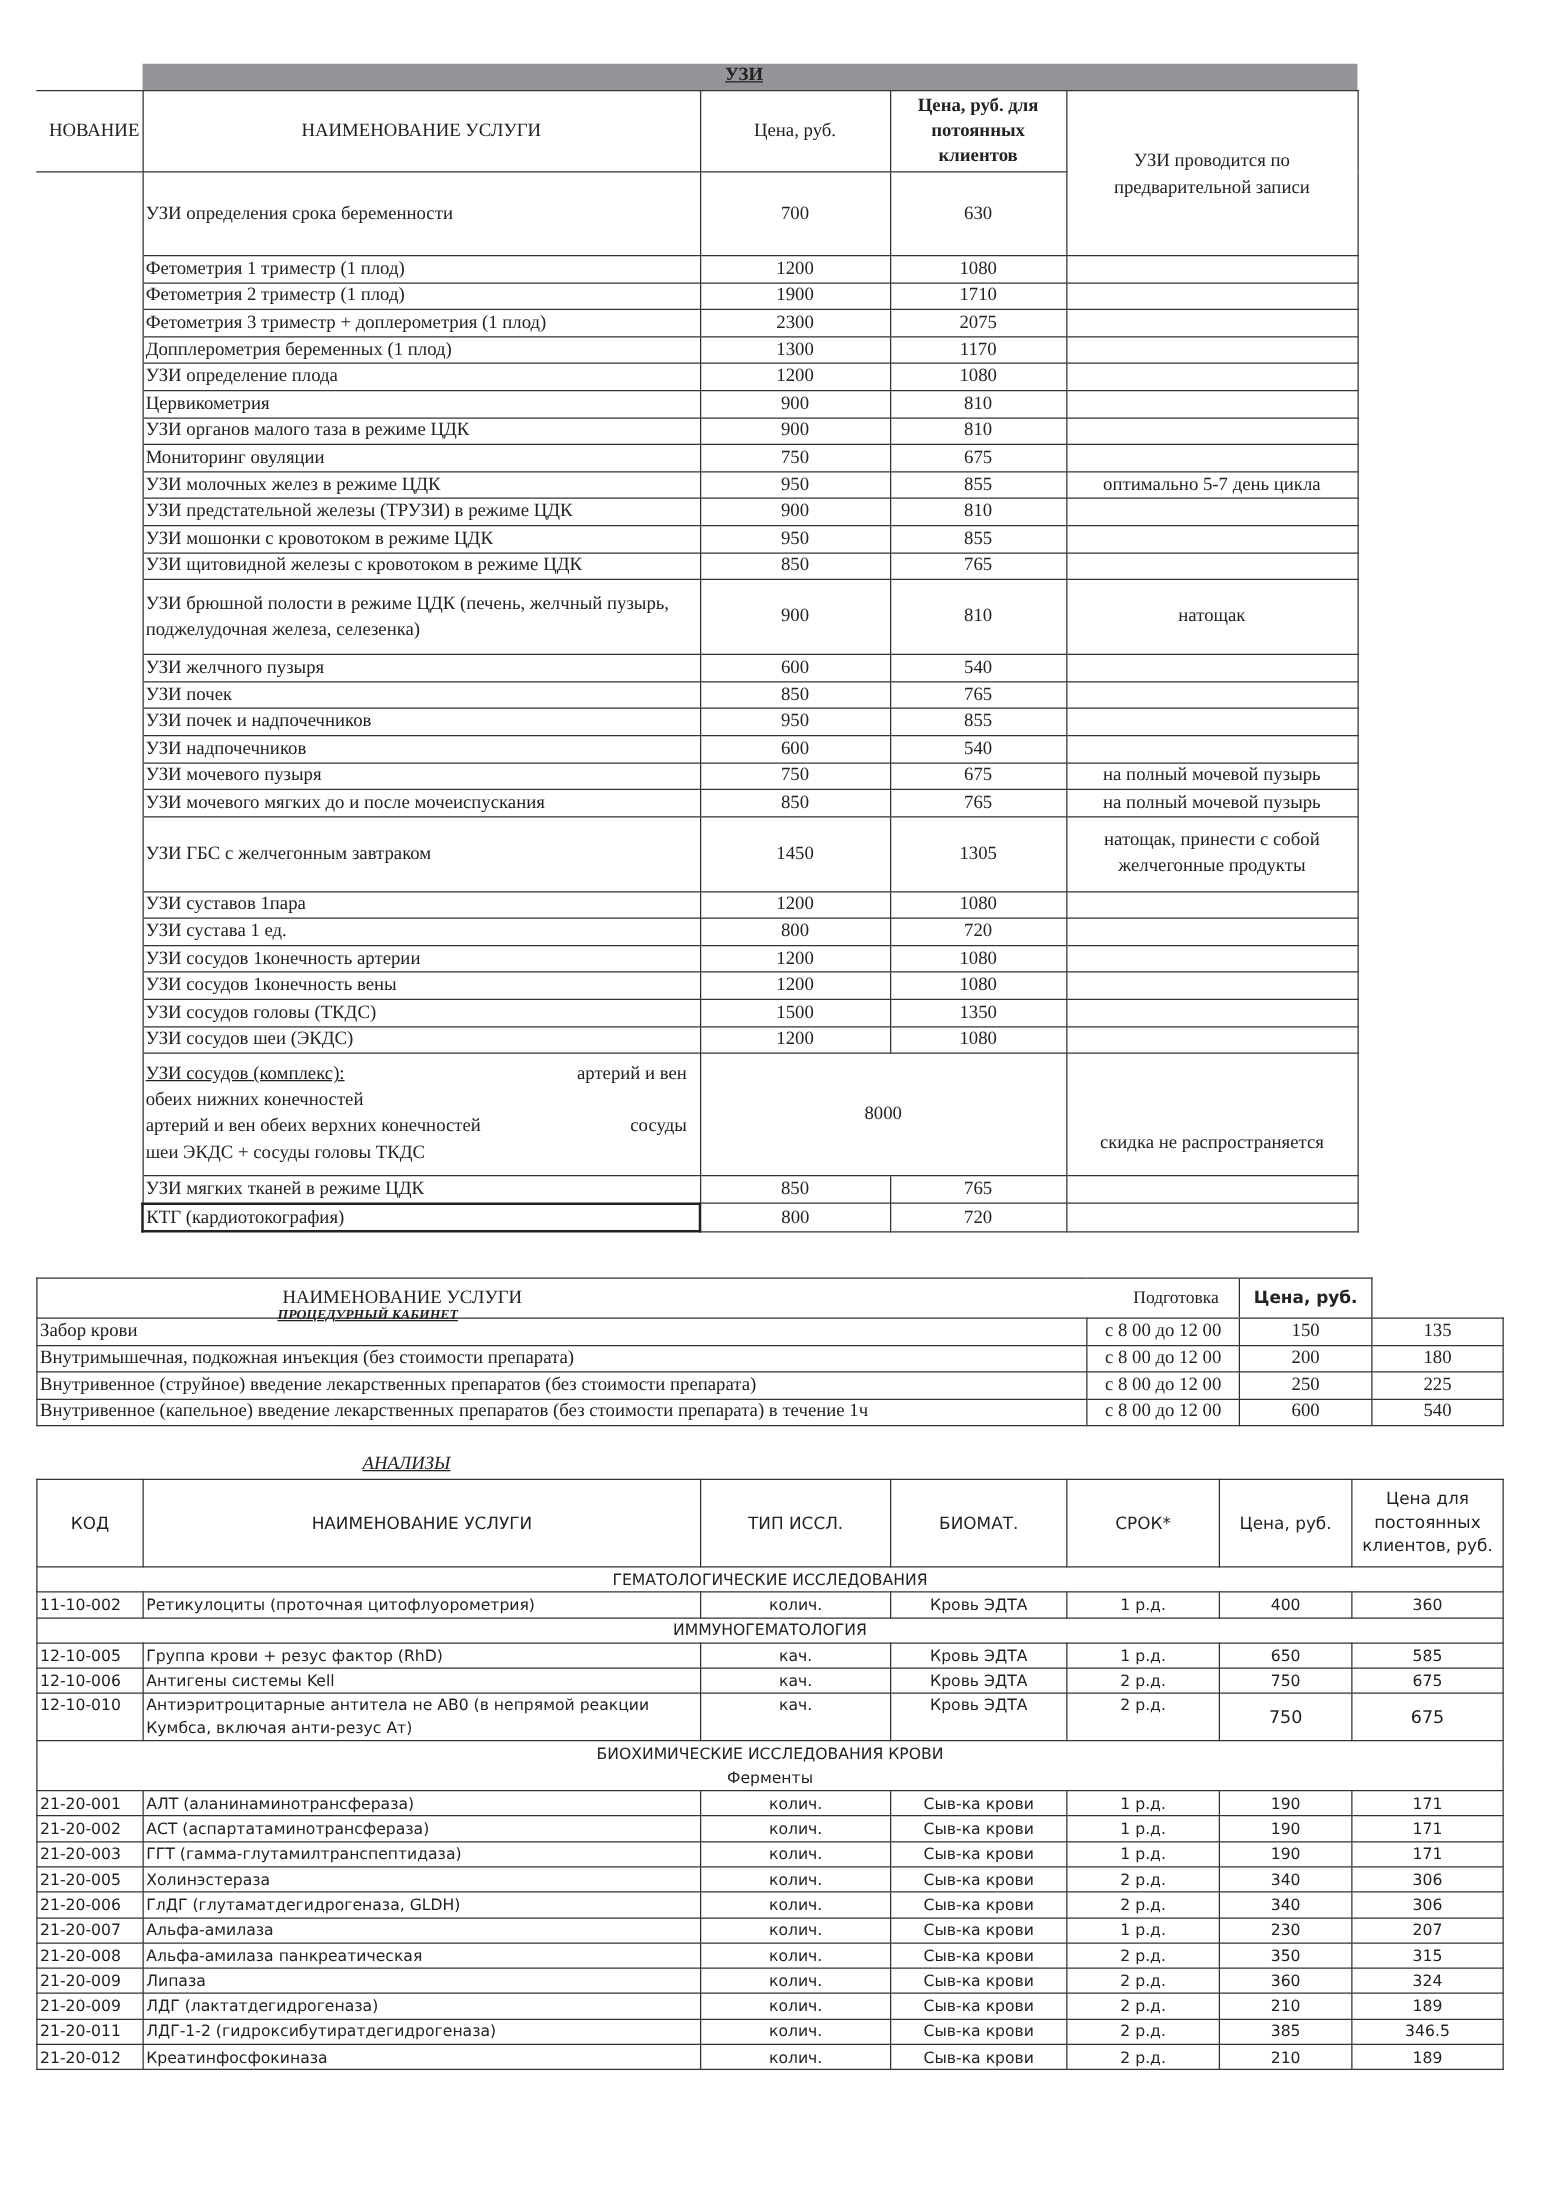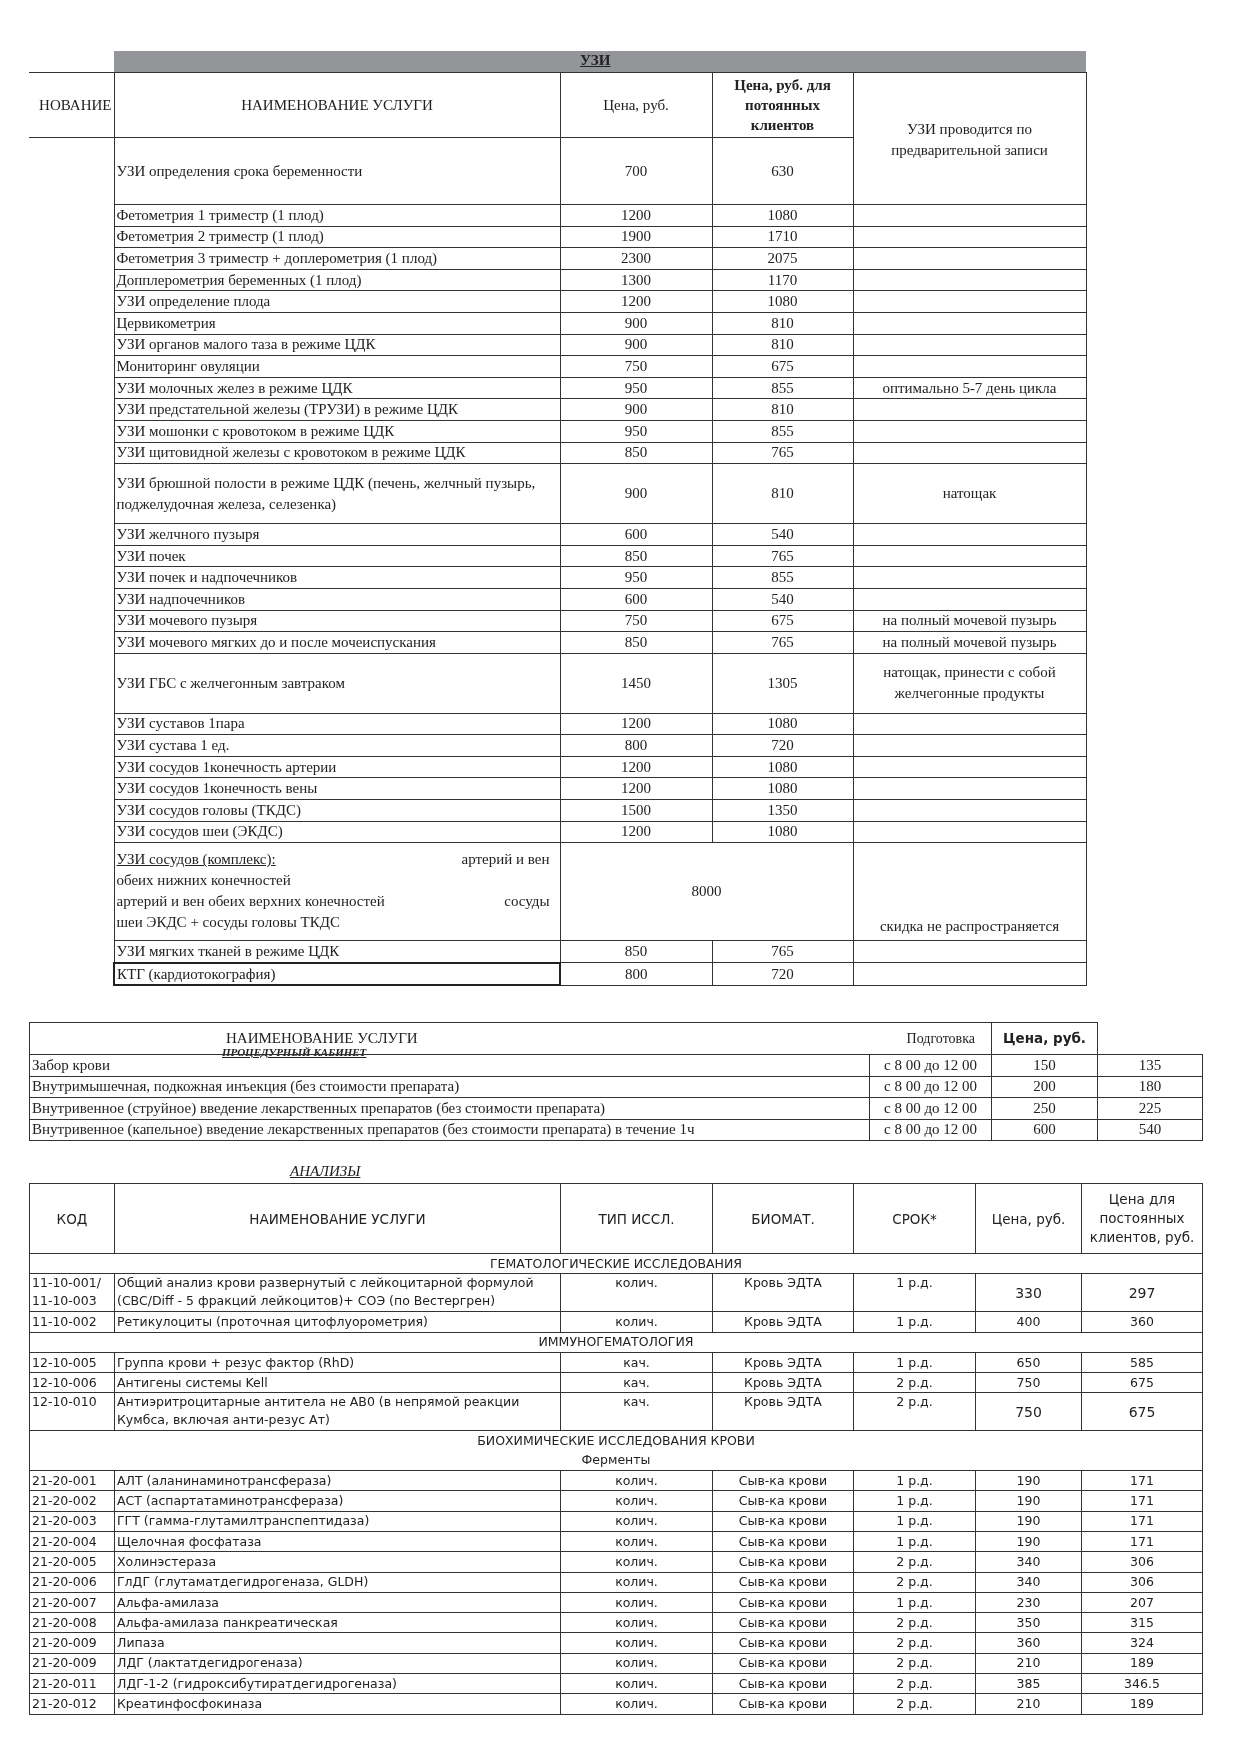--- a/index.html
+++ b/index.html
@@ -255,21 +255,21 @@
           </div>
           <div style="display: flex; justify-content: space-between; padding-right: 8px;">
             <span>артерий и вен обеих верхних конечностей</span>
             <span>сосуды</span>
           </div>
           <div style="display: flex; justify-content: space-between; padding-right: 8px;">
             <span>шеи ЭКДС + сосуды головы ТКДС</span>
           </div>
         </td>
         <td class="c" colspan="2">8000</td>
-        <td class="c" style="vertical-align:bottom;padding-bottom:4px;">скидка не распространяется</td>
+        <td class="c" style="vertical-align:bottom;padding-bottom:16px;">скидка не распространяется</td>
       </tr>
       <tr>
         <td style="border:none;border-right:1.5px solid #333;"></td>
         <td class="l">УЗИ мягких тканей в режиме ЦДК</td>
         <td class="c">850</td>
         <td class="c">765</td>
         <td class="c"></td>
       </tr>
       <tr>
         <td style="border:none;border-right:1.5px solid #333;"></td>
@@ -348,29 +348,20 @@
     <td class="c">БИОМАТ.</td>
     <td class="c">СРОК*</td>
     <td class="c">Цена, руб.</td>
     <td class="c" style="white-space:normal;line-height:19px;margin-top:12px;">Цена для постоянных клиентов, руб.</td>
   </tr>
   </tbody>
     <tbody id="an-body">
       <tr>
         <td class="c" colspan="7">ГЕМАТОЛОГИЧЕСКИЕ ИССЛЕДОВАНИЯ</td>
       </tr>
-      <tr style="height: 38px;">
-        <td class="l wrap">11-10-001/ 11-10-003</td>
-        <td class="l wrap">Общий анализ крови развернутый с лейкоцитарной формулой (CBC/Diff - 5 фракций лейкоцитов)+ СОЭ (по Вестергрен)</td>
-        <td class="c" style="vertical-align:top;">колич.</td>
-        <td class="c" style="vertical-align:top;">Кровь ЭДТА</td>
-        <td class="c" style="vertical-align:top;">1 р.д.</td>
-        <td class="c" style="font-size:14px;">330</td>
-        <td class="c" style="font-size:14px;">297</td>
-      </tr>
       <tr>
         <td class="l">11-10-002</td>
         <td class="l">Ретикулоциты (проточная цитофлуорометрия)</td>
         <td class="c">колич.</td>
         <td class="c">Кровь ЭДТА</td>
         <td class="c">1 р.д.</td>
         <td class="c">400</td>
         <td class="c">360</td>
       </tr>
       <tr>
@@ -430,29 +421,20 @@
       <tr>
         <td class="l">21-20-003</td>
         <td class="l">ГГТ (гамма-глутамилтранспептидаза)</td>
         <td class="c">колич.</td>
         <td class="c">Сыв-ка крови</td>
         <td class="c">1 р.д.</td>
         <td class="c">190</td>
         <td class="c">171</td>
       </tr>
       <tr>
-        <td class="l">21-20-004</td>
-        <td class="l">Щелочная фосфатаза</td>
-        <td class="c">колич.</td>
-        <td class="c">Сыв-ка крови</td>
-        <td class="c">1 р.д.</td>
-        <td class="c">190</td>
-        <td class="c">171</td>
-      </tr>
-      <tr>
         <td class="l">21-20-005</td>
         <td class="l">Холинэстераза</td>
         <td class="c">колич.</td>
         <td class="c">Сыв-ка крови</td>
         <td class="c">2 р.д.</td>
         <td class="c">340</td>
         <td class="c">306</td>
       </tr>
       <tr>
         <td class="l">21-20-006</td>

